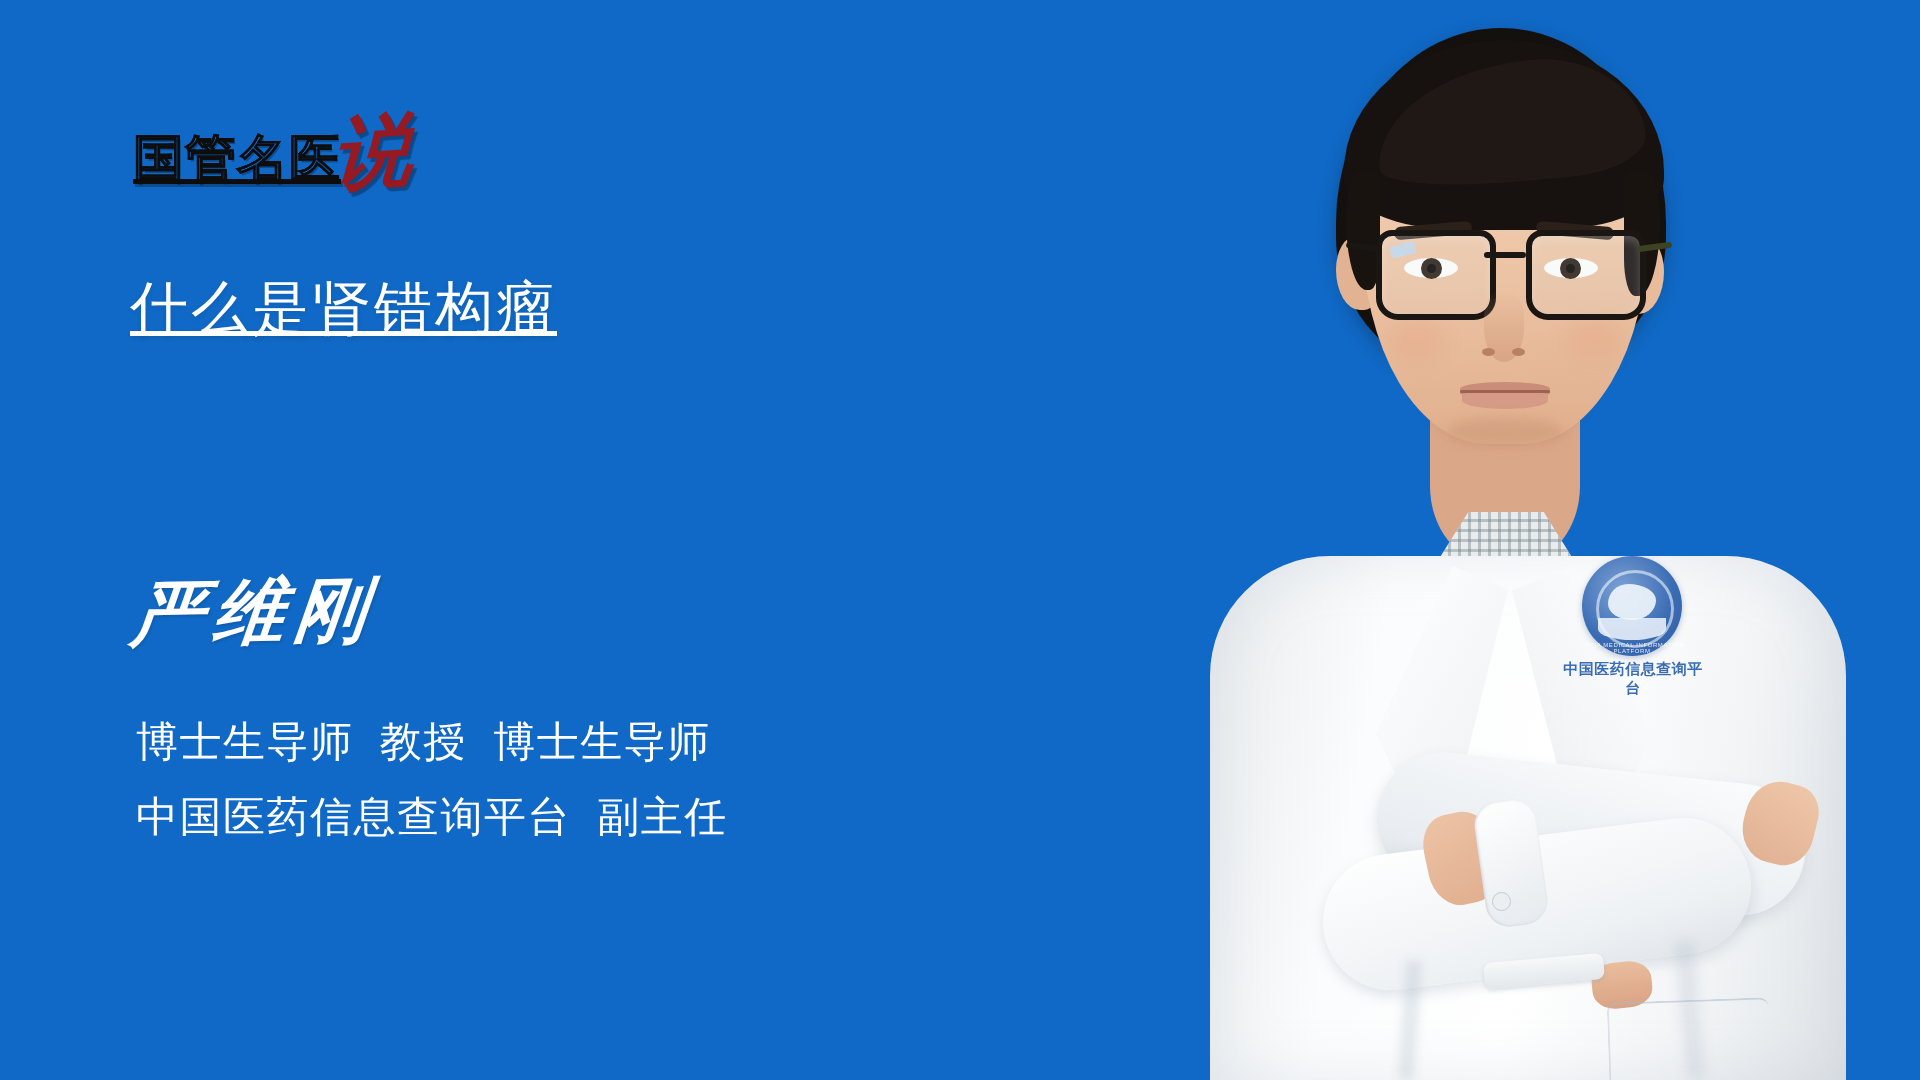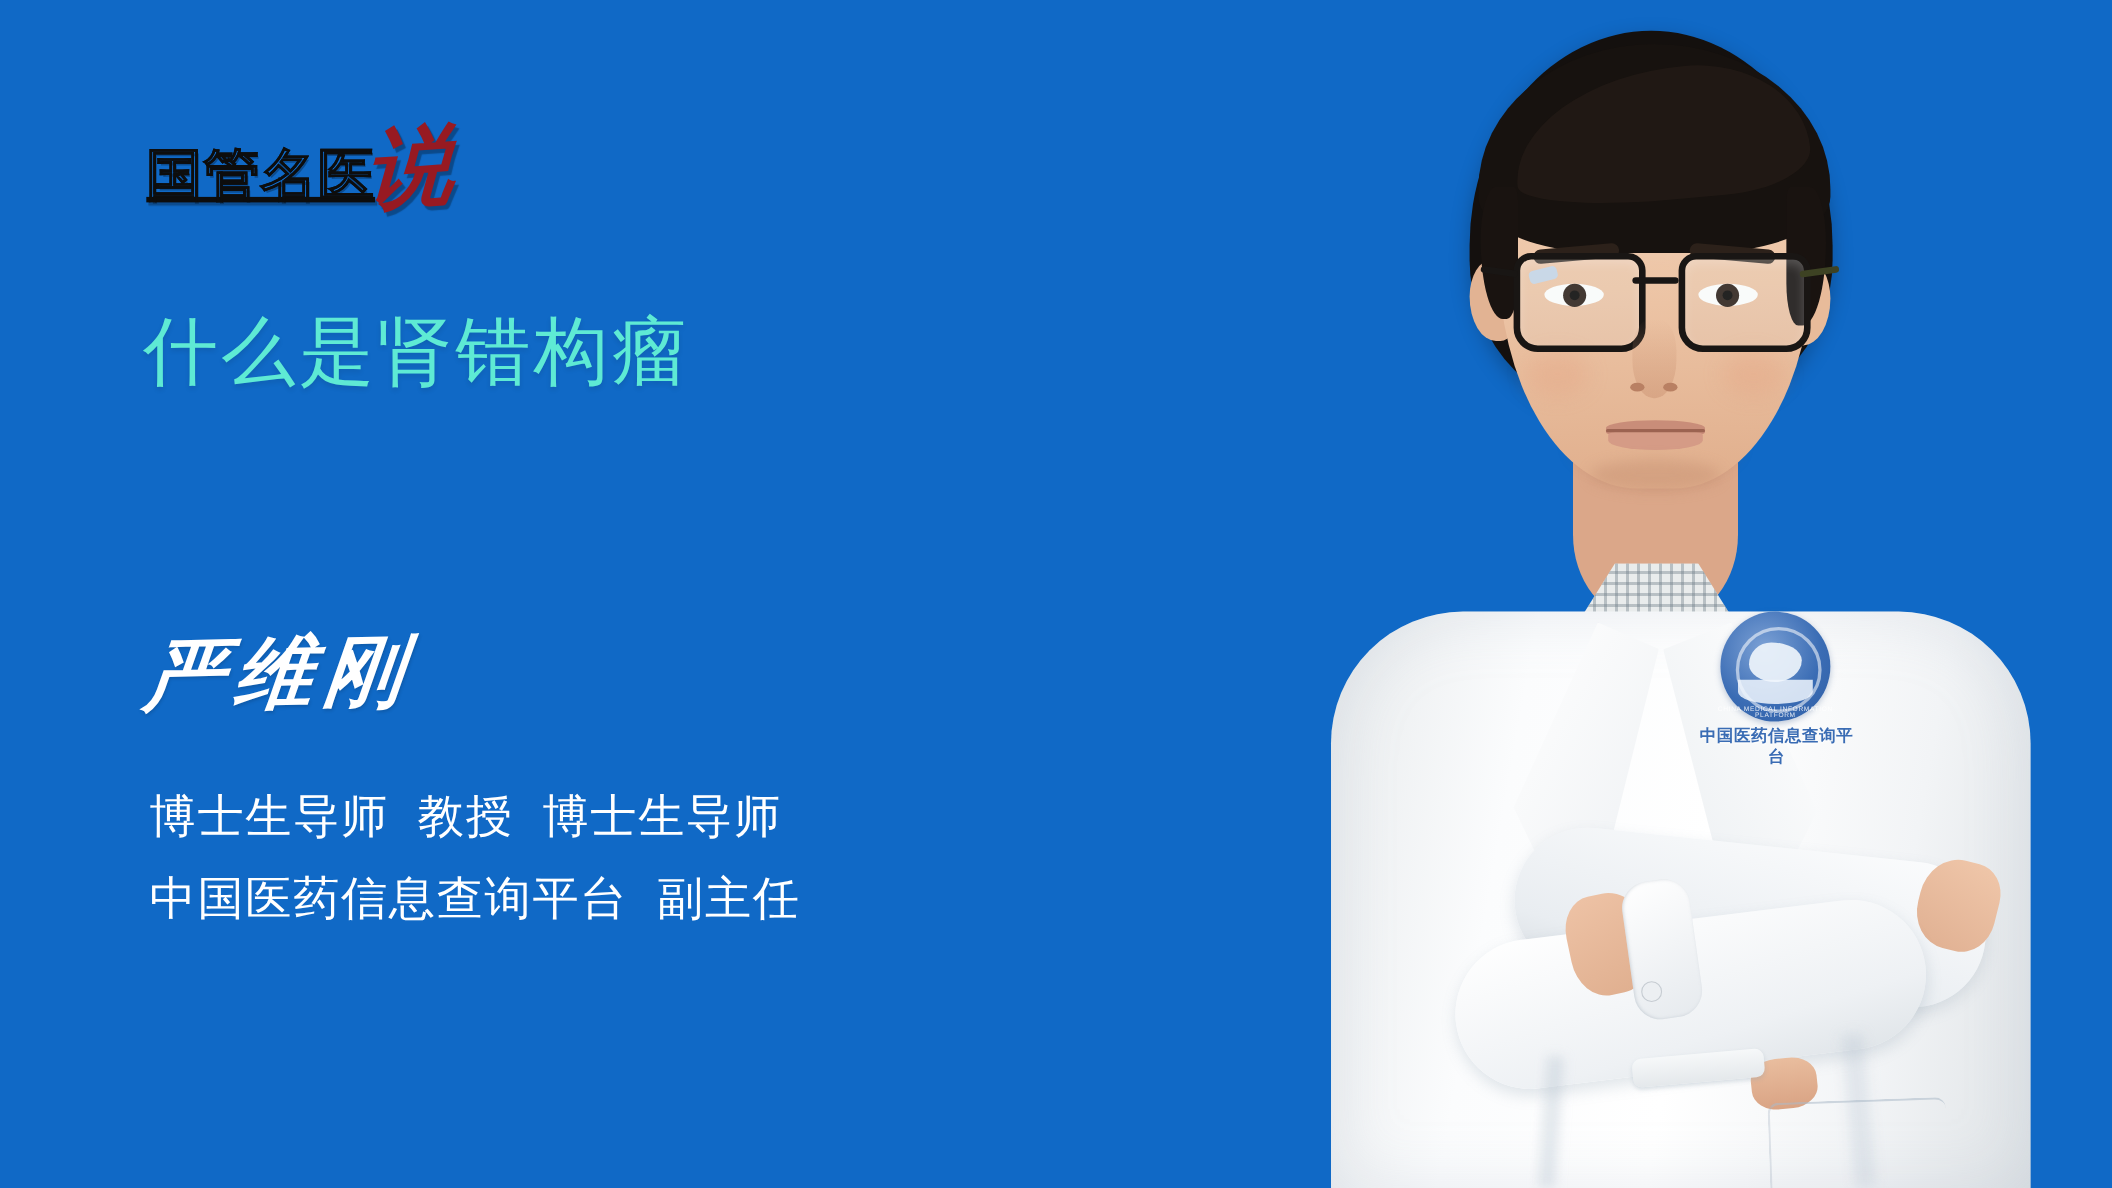--- a/index.html
+++ b/index.html
@@ -50,27 +50,28 @@
     text-shadow: 3px 4px 1px rgba(0,0,0,0.30);
     transform: rotate(-4deg) skewX(-6deg);
     transform-origin: left bottom;
   }
 
   
   #page-title {
     position: absolute;
     left: 130px;
     top: 238px;
-    font-size: 68px;
+    font-size: 58px;
     line-height: 1.08;
     font-weight: 500;
-    color: #5eead4;
+    color: #ffffff;
     letter-spacing: 3px;
     white-space: nowrap;
     text-shadow: 0 2px 5px rgba(0,0,0,0.10);
+    text-decoration: underline;
   }
 
   
   #doctor-name {
     position: absolute;
     left: 132px;
     top: 578px;
     font-family: "DejaVu Serif", "Liberation Serif", serif;
     font-size: 72px;
     line-height: 1;
@@ -292,21 +293,21 @@
   .coat-fold-2 { left: 540px; top: 940px; width: 20px; height: 140px;
     background: rgba(170,185,200,0.26); filter: blur(6px); transform: rotate(-5deg); }
   .coat-pocket { left: 468px; top: 1000px; width: 160px; height: 80px;
     border-top: 2px solid rgba(172,186,200,0.55); border-left: 2px solid rgba(172,186,200,0.35);
     border-radius: 10px 10px 0 0; transform: rotate(-2deg); }
   .belt-loop { left: 344px; top: 958px; width: 120px; height: 26px;
     background: linear-gradient(180deg,#f6f8f9,#e4e8eb); border-radius: 8px; transform: rotate(-5deg);
     box-shadow: 0 2px 4px rgba(140,158,175,0.30); }
 
   
-  .badge-wrap { left: 400px; top: 556px; width: 150px; height: 140px; }
+  .badge-wrap { left: 418px; top: 556px; width: 150px; height: 140px; }
   .badge-circle {
     position: absolute; left: 24px; top: 0;
     width: 100px; height: 100px; border-radius: 50%;
     background: radial-gradient(circle at 40% 34%, #7da2d6 0%, #3a6cb4 58%, #2f5ea4 100%);
     box-shadow: 0 2px 6px rgba(70,100,150,0.35);
   }
   .badge-inner {
     position: absolute; left: 38px; top: 14px;
     width: 72px; height: 72px; border-radius: 50%;
     border: 3px solid rgba(255,255,255,0.55);

